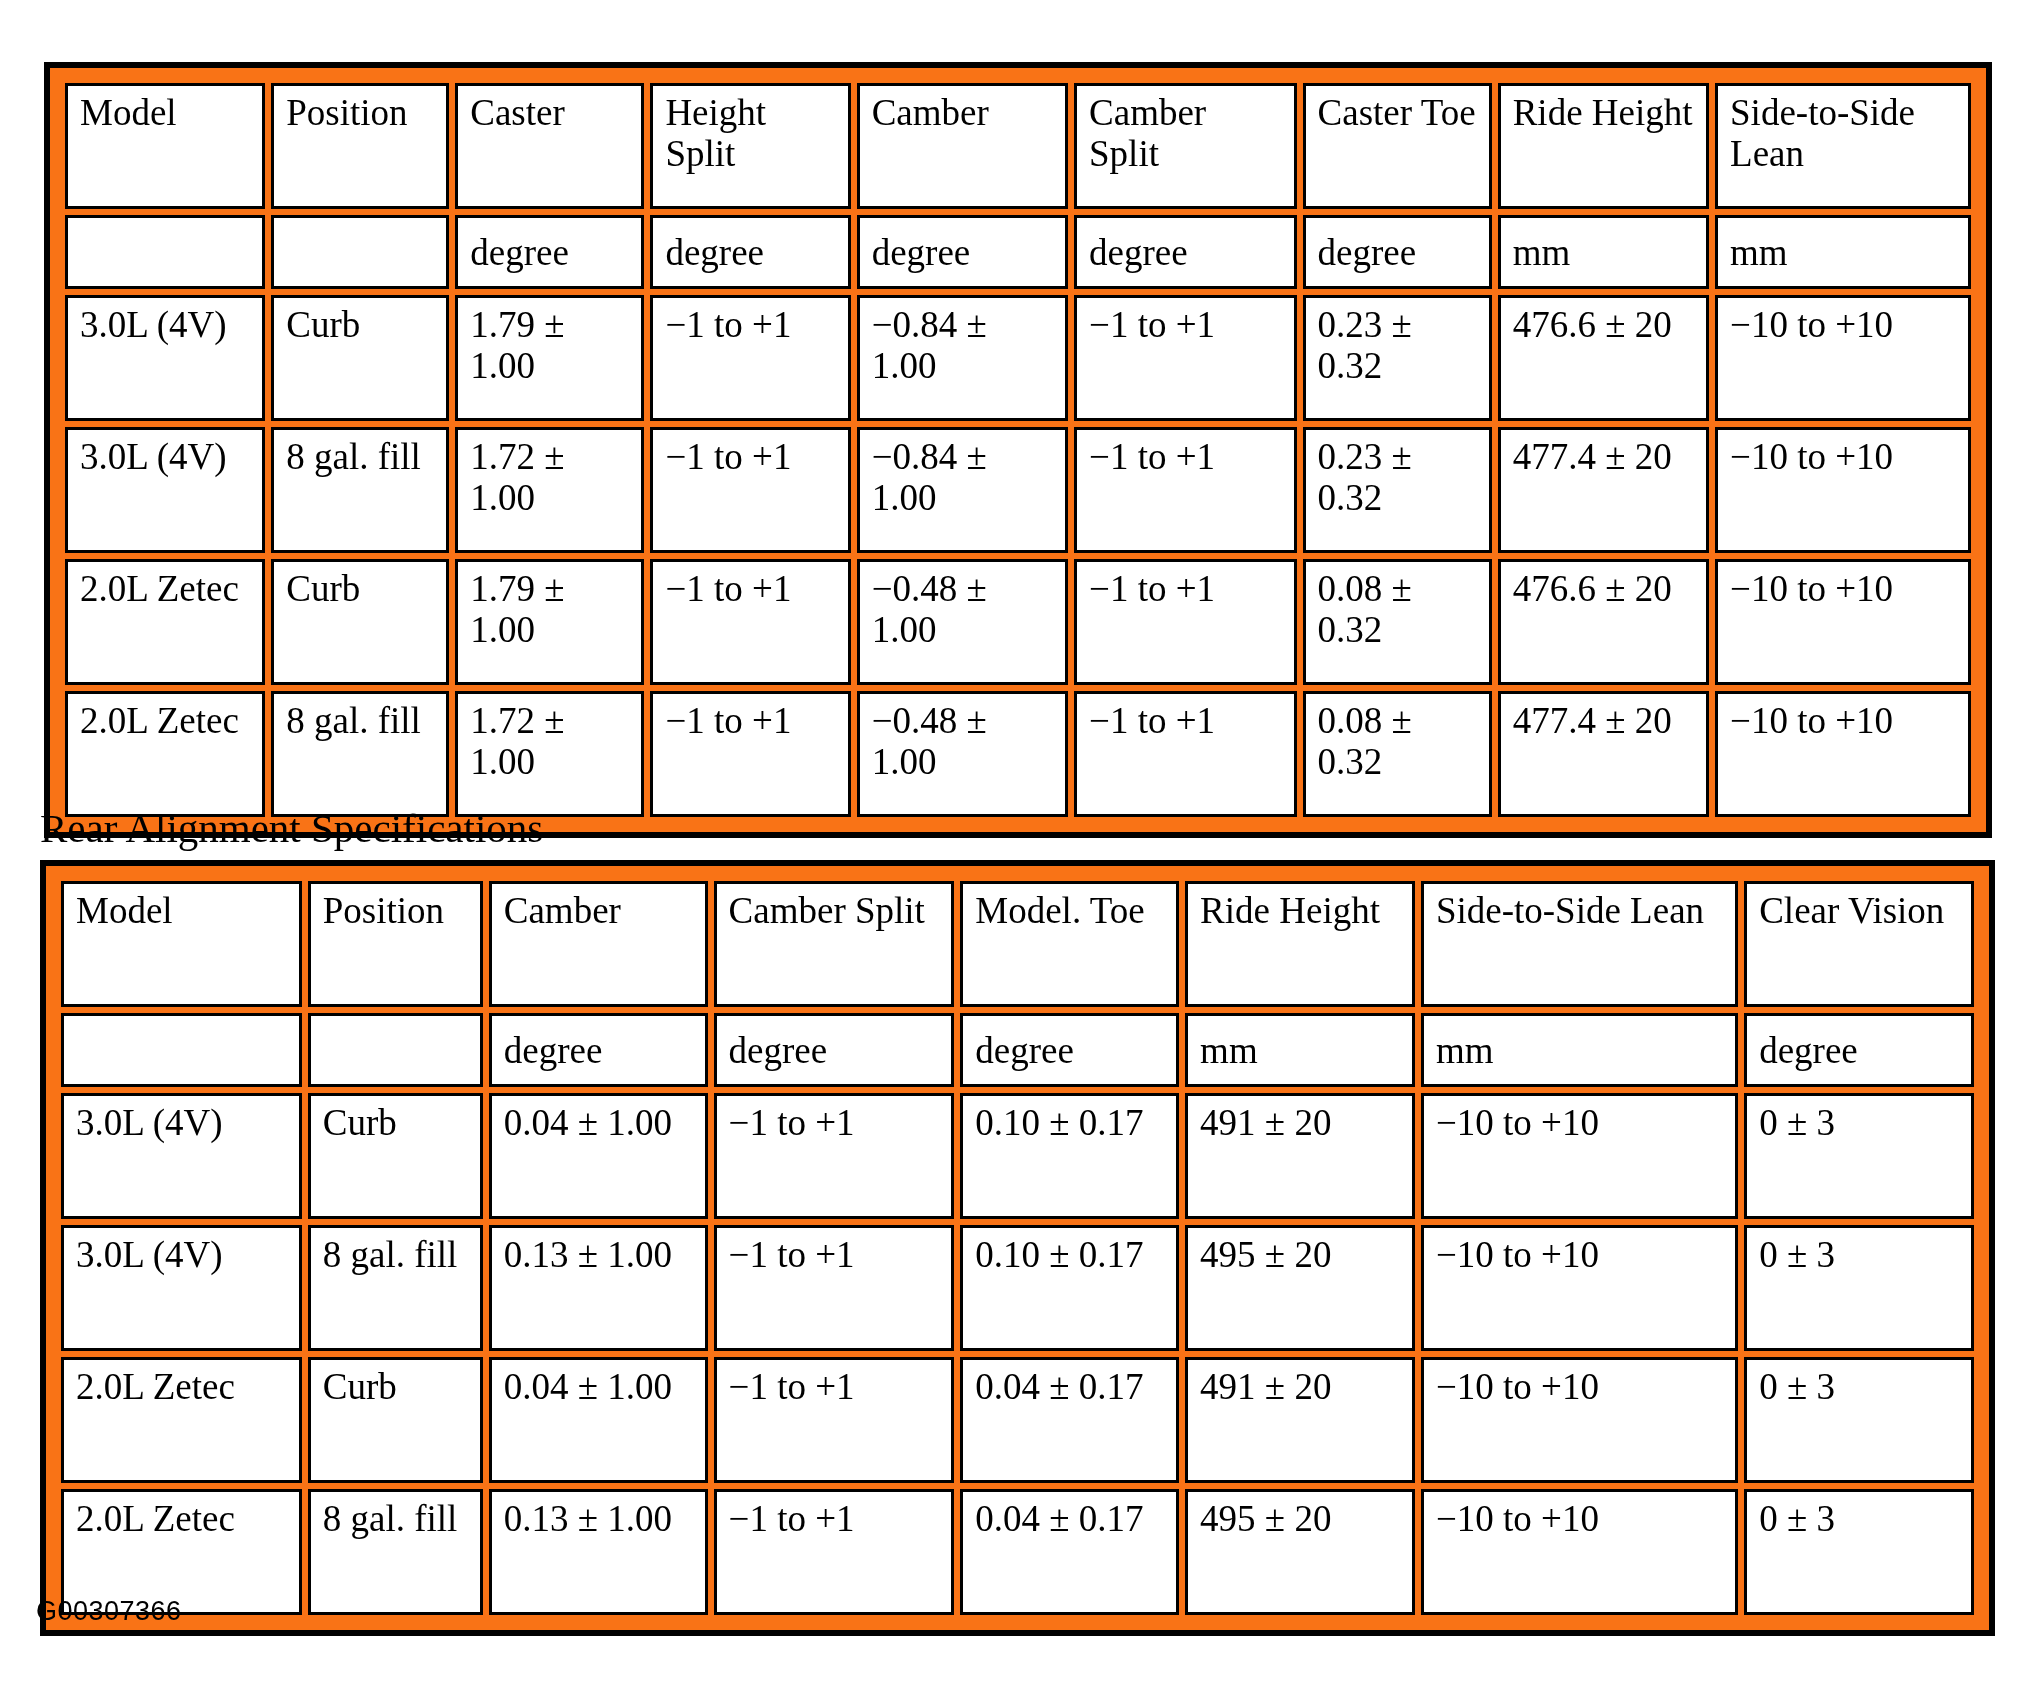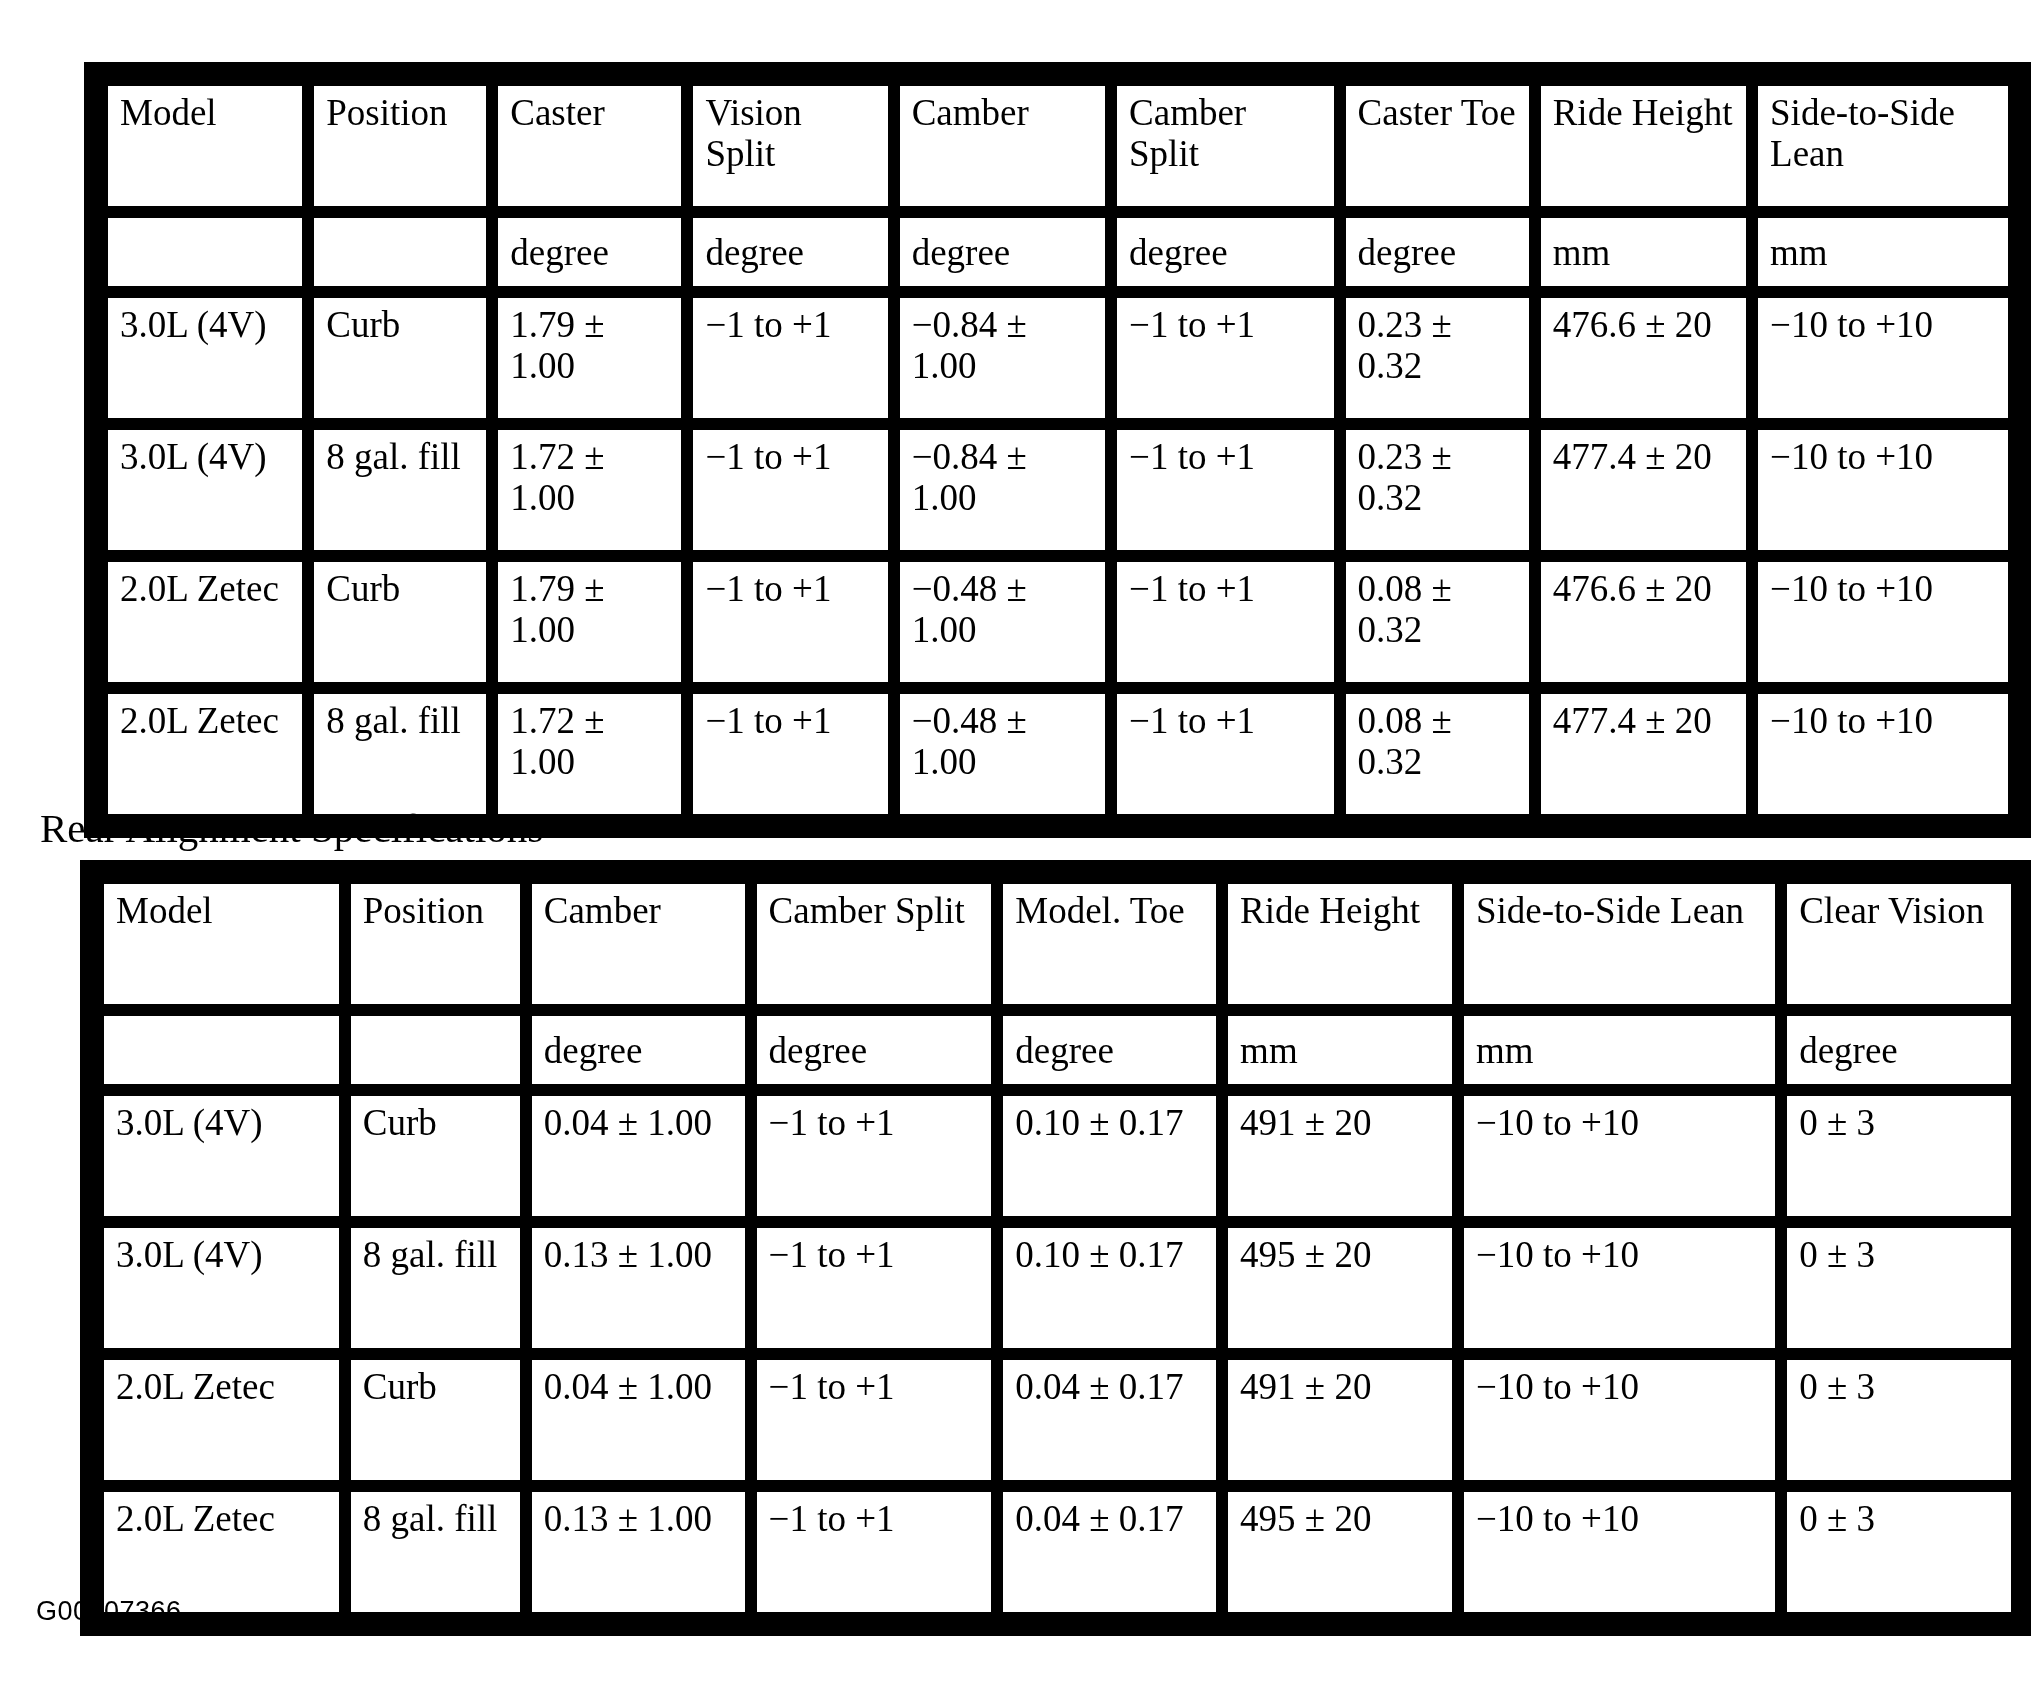--- a/index.html
+++ b/index.html
@@ -21,22 +21,21 @@
     height: 1702px;
     box-sizing: border-box;
     padding: 0;
   }
 
   
   .table-wrap {
     border: 6px solid #000;
     box-sizing: border-box;
     padding: 9px;
-    background: #000000;
-    margin-left: 40px;
+    background: #f97316;
   }
   table.spec {
     border-collapse: separate;
     border-spacing: 6px;
     width: 100%;
     table-layout: fixed;
   }
   table.spec td {
     border: 3px solid #000;
     vertical-align: top;
@@ -112,21 +111,21 @@
         <col style="width:10.0%">
         <col style="width:8.5%">
         <col style="width:9.5%">
         <col style="width:11.5%">
       </colgroup>
       <tbody>
         <tr class="header">
           <td>Model</td>
           <td>Position</td>
           <td>Caster</td>
-          <td>Vision Split</td>
+          <td>Height Split</td>
           <td>Camber</td>
           <td>Camber Split</td>
           <td>Caster Toe</td>
           <td>Ride Height</td>
           <td>Side-to-Side Lean</td>
         </tr>
         <tr class="units">
           <td class="unit"></td>
           <td class="unit"></td>
           <td class="unit">degree</td>

